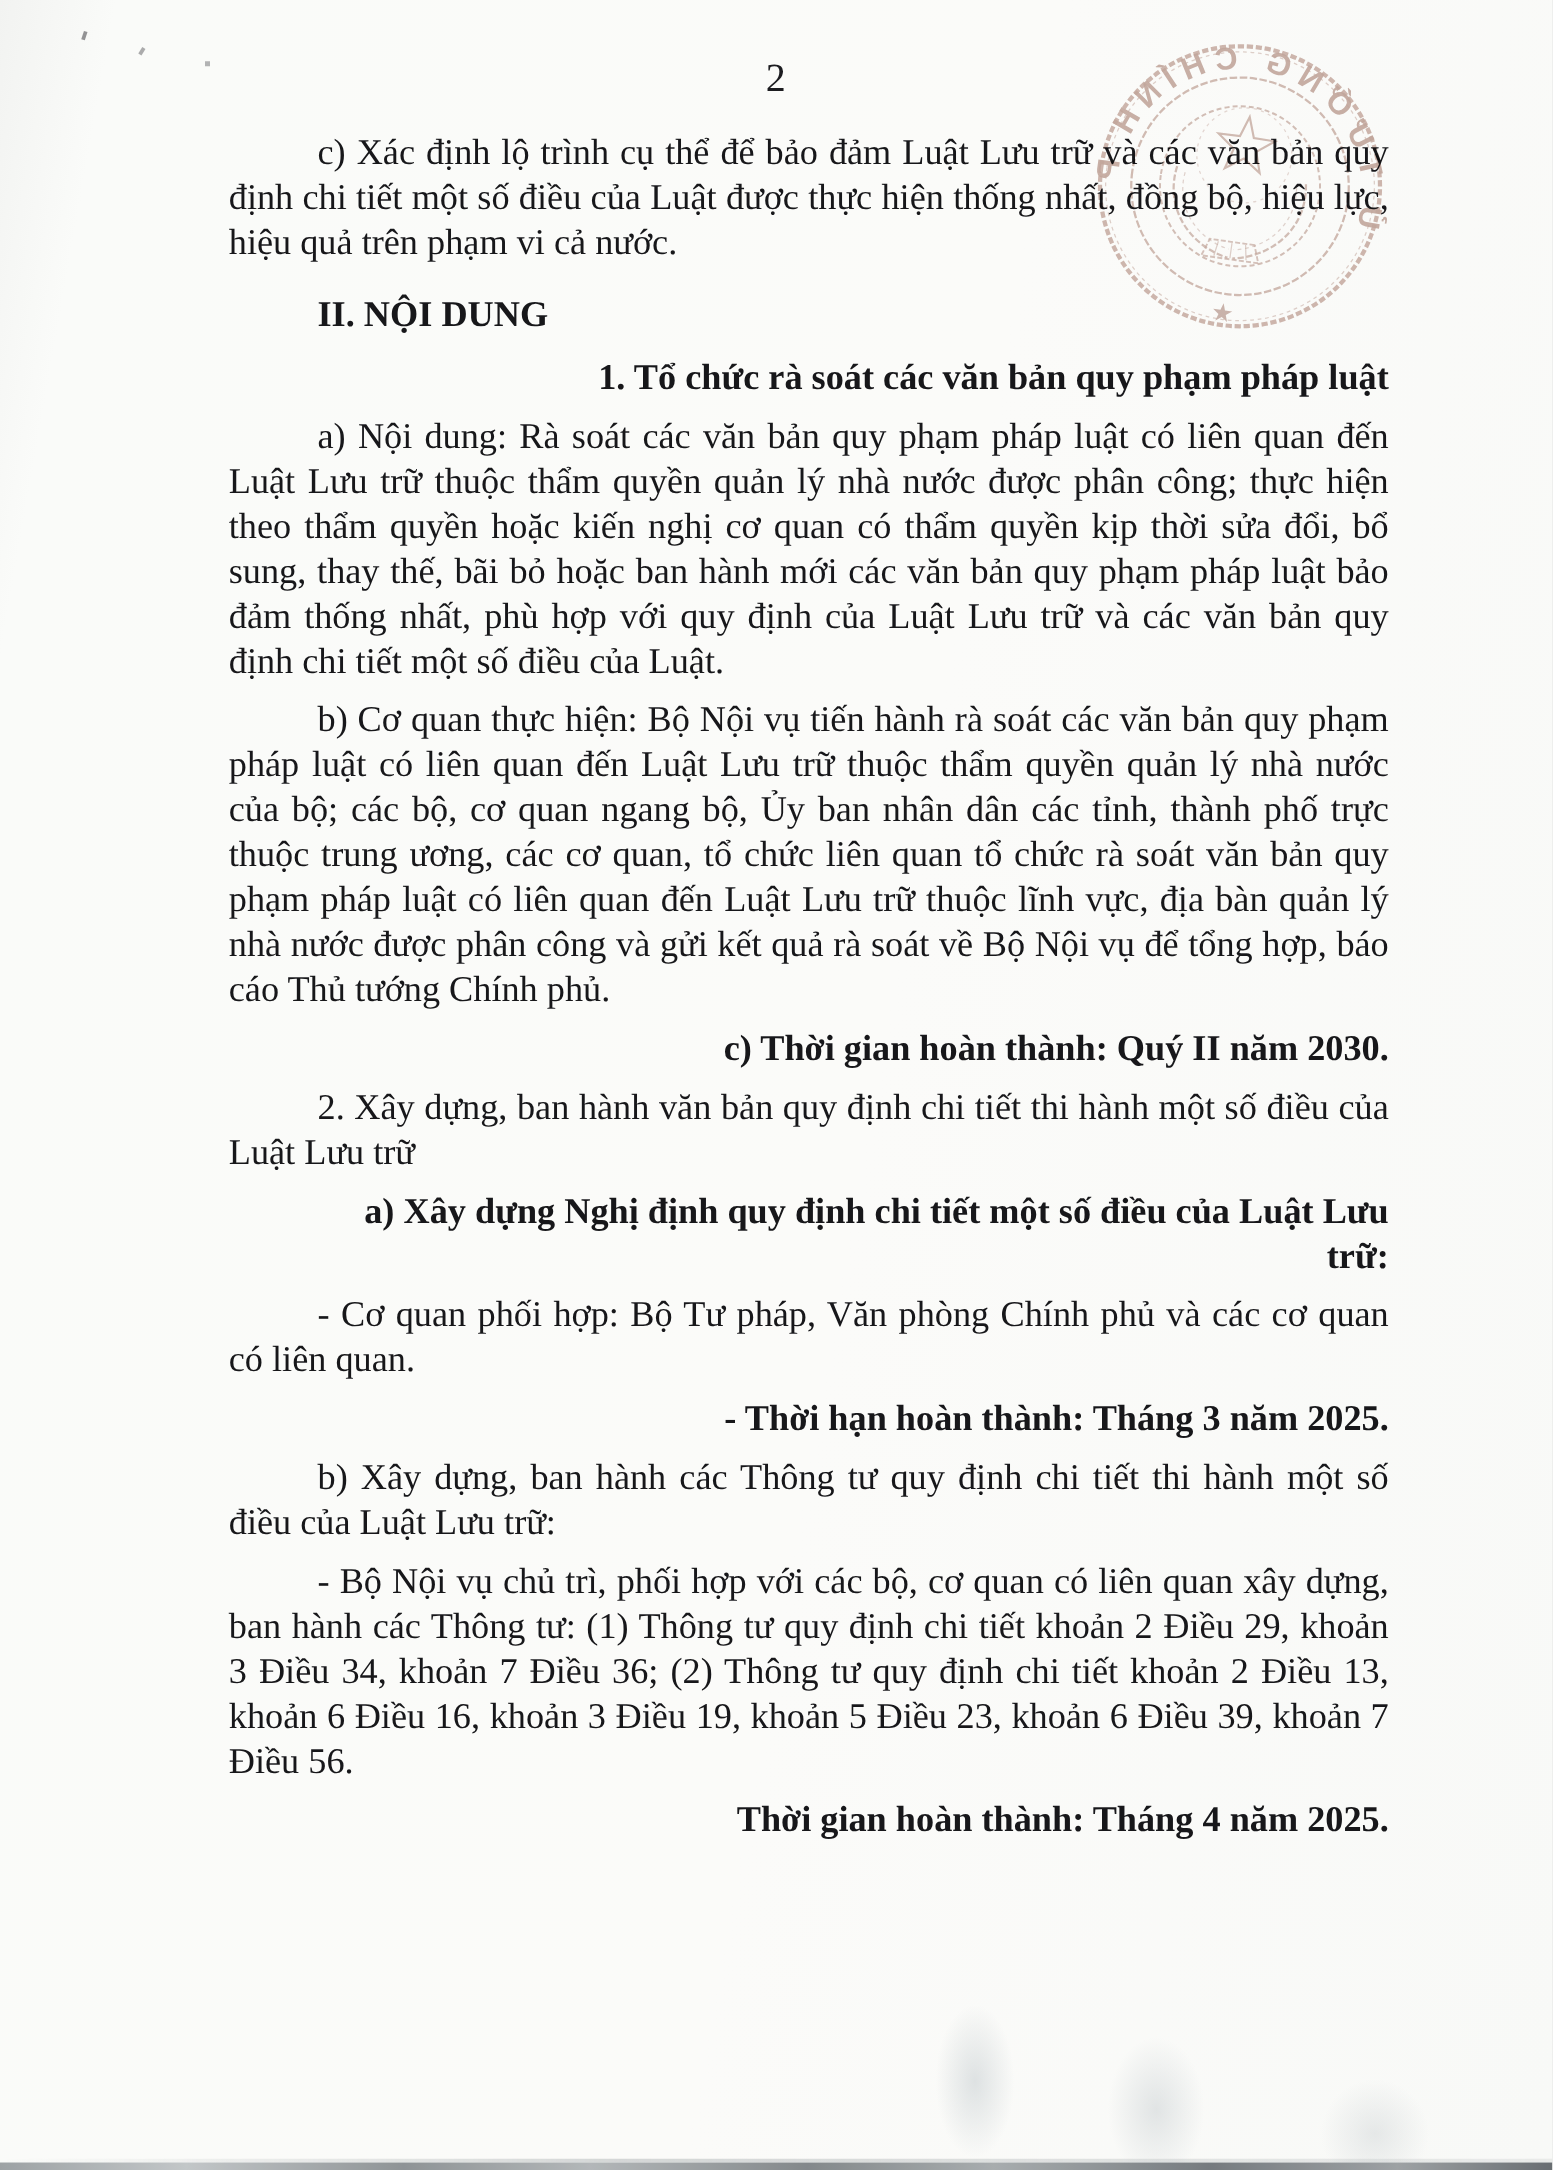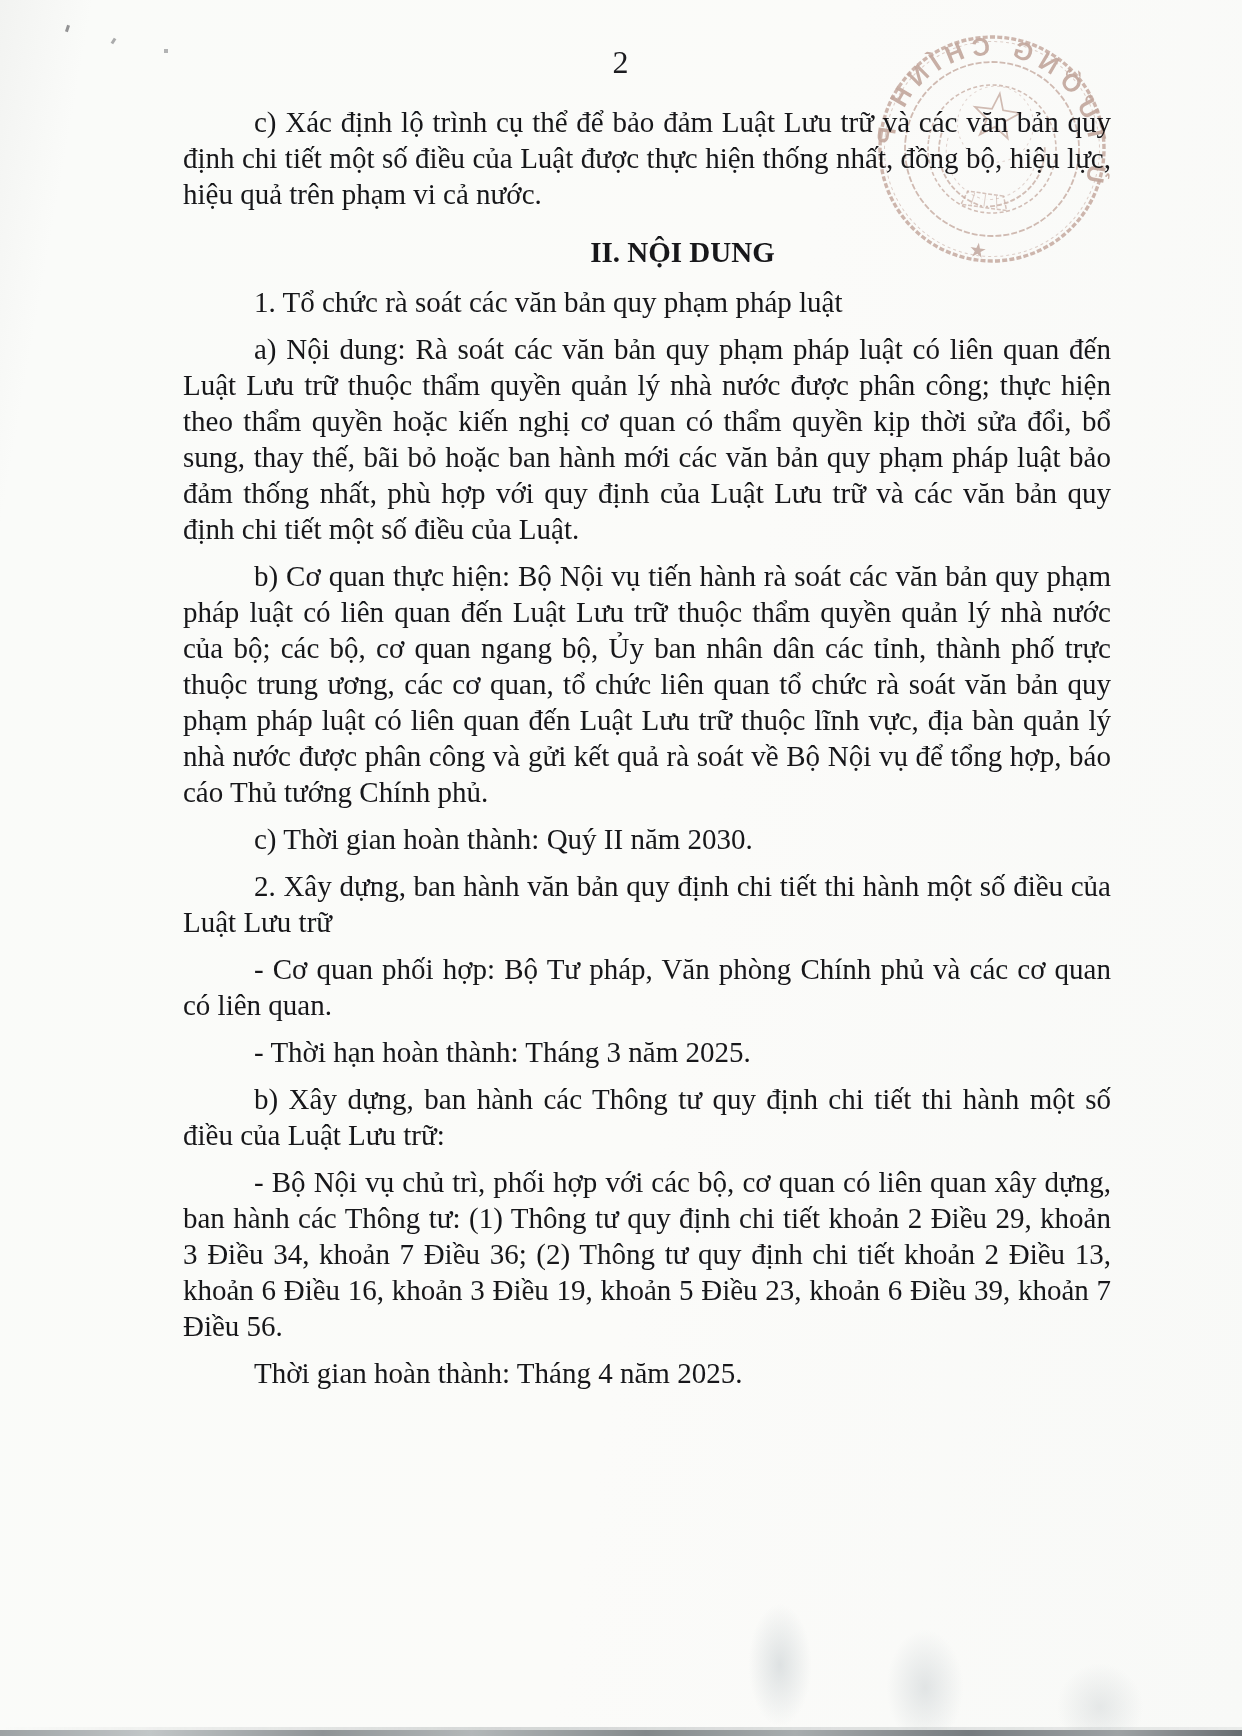--- a/index.html
+++ b/index.html
@@ -41,24 +41,25 @@
     text-align: justify;
   }
   .content p {
     margin: 0 0 11px 0;
     text-indent: 71px;
   }
   .content p.section-heading {
     margin-top: 22px;
     margin-bottom: 14px;
     font-weight: bold;
-    text-align: center;
+    text-align: left;
   }
   .content p.single {
-    text-align: left;
+    text-align: right;
+    font-weight: bold;
   }
 
   
   .stamp {
     position: absolute;
     left: 871px;
     top: 28px;
     width: 242px;
     height: 242px;
     z-index: 3;
@@ -162,20 +163,21 @@
   </svg>
 
   <div class="content">
     <p>c) Xác định lộ trình cụ thể để bảo đảm Luật Lưu trữ và các văn bản quy định chi tiết một số điều của Luật được thực hiện thống nhất, đồng bộ, hiệu lực, hiệu quả trên phạm vi cả nước.</p>
     <p class="section-heading">II. NỘI DUNG</p>
     <p class="single">1. Tổ chức rà soát các văn bản quy phạm pháp luật</p>
     <p>a) Nội dung: Rà soát các văn bản quy phạm pháp luật có liên quan đến Luật Lưu trữ thuộc thẩm quyền quản lý nhà nước được phân công; thực hiện theo thẩm quyền hoặc kiến nghị cơ quan có thẩm quyền kịp thời sửa đổi, bổ sung, thay thế, bãi bỏ hoặc ban hành mới các văn bản quy phạm pháp luật bảo đảm thống nhất, phù hợp với quy định của Luật Lưu trữ và các văn bản quy định chi tiết một số điều của Luật.</p>
     <p>b) Cơ quan thực hiện: Bộ Nội vụ tiến hành rà soát các văn bản quy phạm pháp luật có liên quan đến Luật Lưu trữ thuộc thẩm quyền quản lý nhà nước của bộ; các bộ, cơ quan ngang bộ, Ủy ban nhân dân các tỉnh, thành phố trực thuộc trung ương, các cơ quan, tổ chức liên quan tổ chức rà soát văn bản quy phạm pháp luật có liên quan đến Luật Lưu trữ thuộc lĩnh vực, địa bàn quản lý nhà nước được phân công và gửi kết quả rà soát về Bộ Nội vụ để tổng hợp, báo cáo Thủ tướng Chính phủ.</p>
     <p class="single">c) Thời gian hoàn thành: Quý II năm 2030.</p>
     <p>2. Xây dựng, ban hành văn bản quy định chi tiết thi hành một số điều của Luật Lưu trữ</p>
+    <p class="single">a) Xây dựng Nghị định quy định chi tiết một số điều của Luật Lưu trữ:</p>
     <p>- Cơ quan phối hợp: Bộ Tư pháp, Văn phòng Chính phủ và các cơ quan có liên quan.</p>
     <p class="single">- Thời hạn hoàn thành: Tháng 3 năm 2025.</p>
     <p>b) Xây dựng, ban hành các Thông tư quy định chi tiết thi hành một số điều của Luật Lưu trữ:</p>
     <p>- Bộ Nội vụ chủ trì, phối hợp với các bộ, cơ quan có liên quan xây dựng, ban hành các Thông tư: (1) Thông tư quy định chi tiết khoản 2 Điều 29, khoản 3 Điều 34, khoản 7 Điều 36; (2) Thông tư quy định chi tiết khoản 2 Điều 13, khoản 6 Điều 16, khoản 3 Điều 19, khoản 5 Điều 23, khoản 6 Điều 39, khoản 7 Điều 56.</p>
     <p class="single">Thời gian hoàn thành: Tháng 4 năm 2025.</p>
   </div>
 
   <div class="smudge m1"></div>
   <div class="smudge m2"></div>
   <div class="smudge m3"></div>

